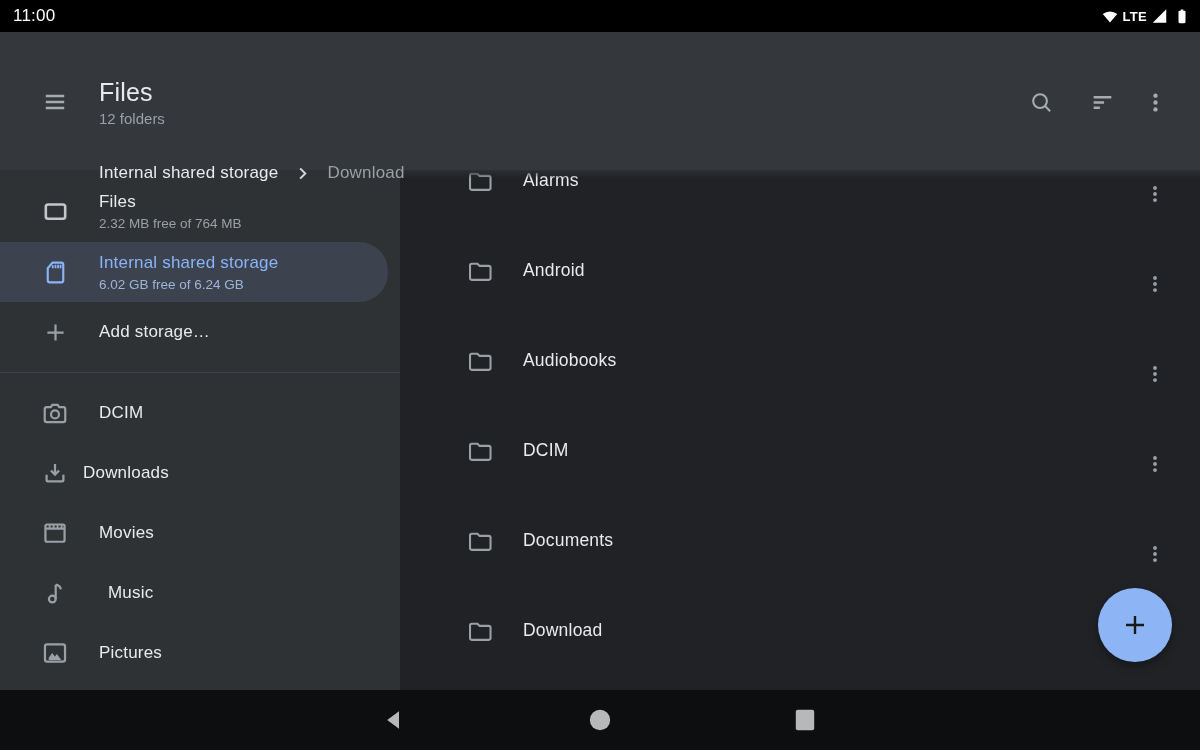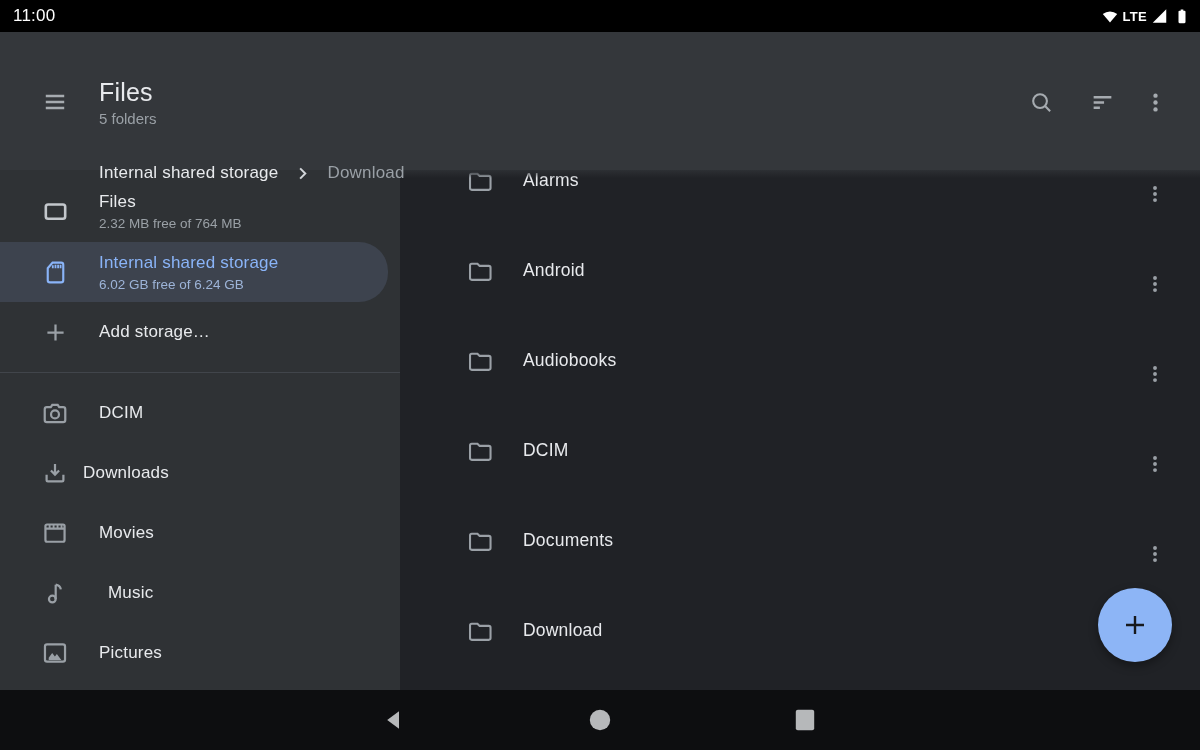--- a/index.html
+++ b/index.html
@@ -97,21 +97,21 @@
 </div>
 
 <div class="app-bar">
   <button class="icon-btn menu-btn">
     <svg width="26" height="26" viewBox="0 0 24 24" stroke="currentColor" stroke-width="2.3" fill="none">
         <path d="M3.5 6.5h17M3.5 12h17M3.5 17.5h17"></path>
       </svg>
   </button>
   <div class="title-block">
     <div class="app-title">Files</div>
-    <div class="app-subtitle">5 folders</div>
+    <div class="app-subtitle">12 folders</div>
   </div>
   <button class="icon-btn search-btn">
     <svg width="25" height="25" viewBox="0 0 24 24" stroke="currentColor" stroke-width="2" fill="none">
         <circle cx="10.6" cy="10.6" r="6.6"></circle>
         <path d="M15.4 15.4 20.3 20.3"></path>
       </svg>
   </button>
   <button class="icon-btn sort-btn">
     <svg width="25" height="25" viewBox="0 0 24 24" stroke="currentColor" stroke-width="2.3" fill="none">
         <path d="M3.5 7h17M3.5 12h10M3.5 17h6"></path>

